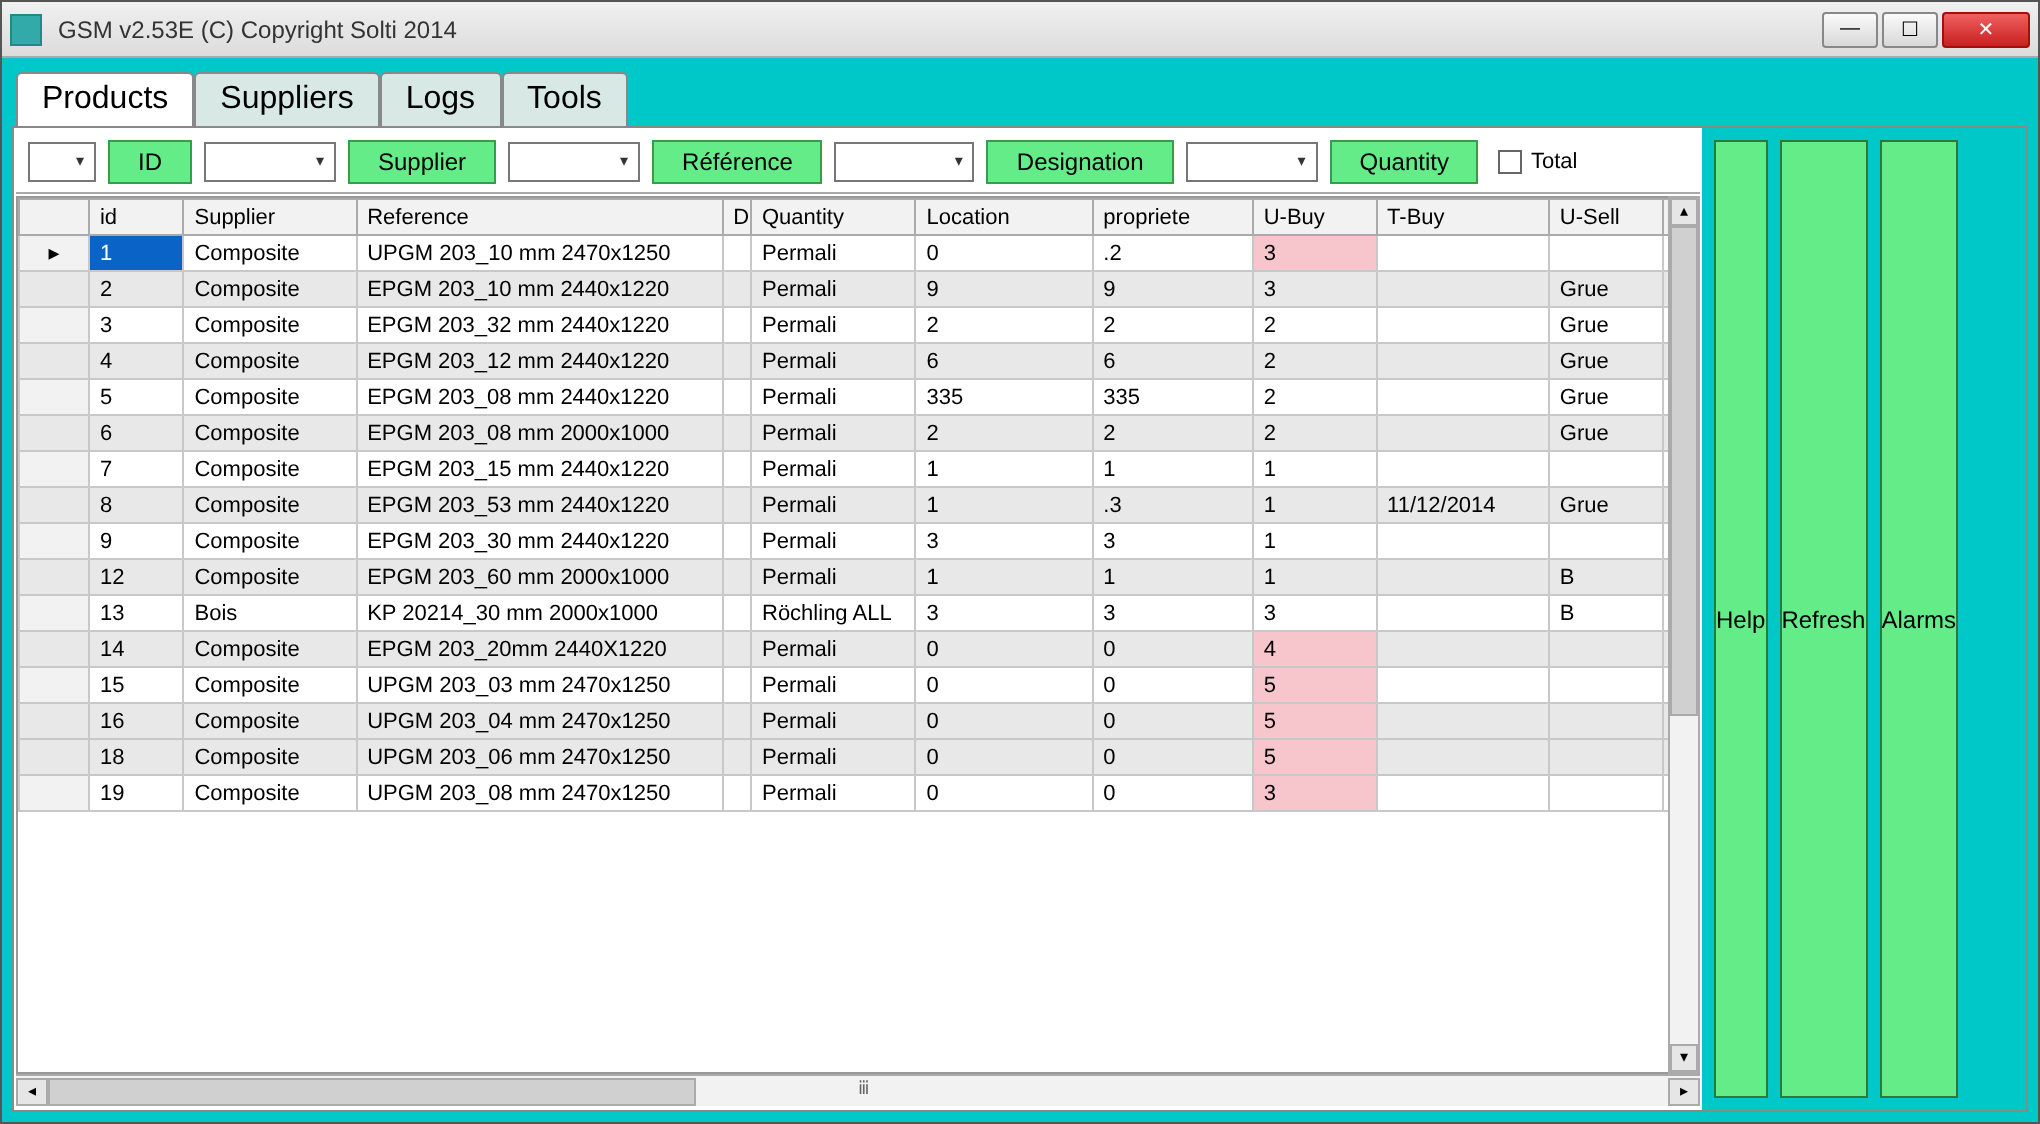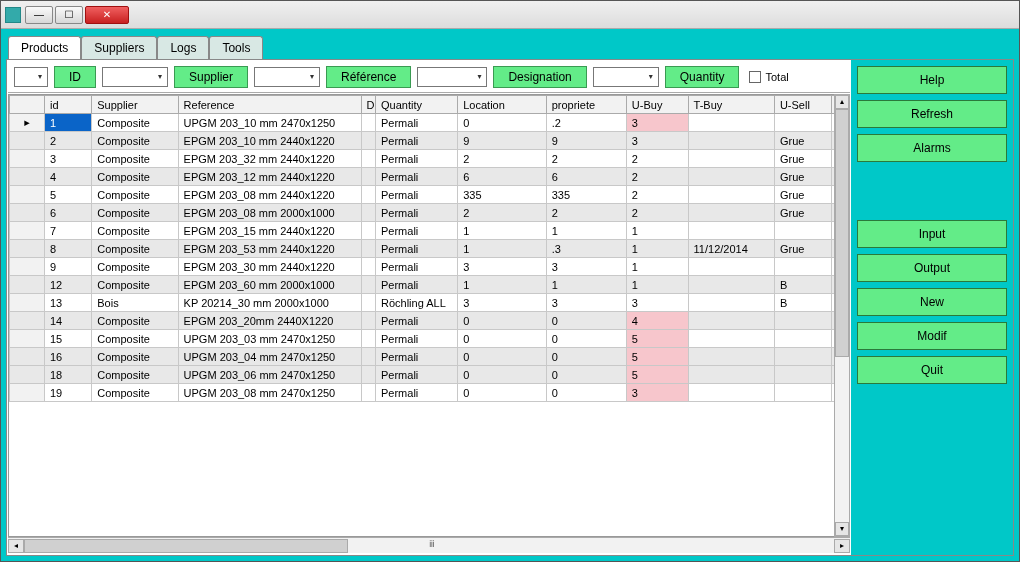--- a/index.html
+++ b/index.html
@@ -7,42 +7,42 @@
   .window { position: relative; width: 1020px; height: 562px; background: #fff; border: 1px solid #555; }
   .titlebar { height: 28px; background: linear-gradient(#f0f0f0,#dcdcdc); border-bottom: 1px solid #aaa; display: flex; align-items: center; padding: 0 4px; }
   .titlebar .title { flex: 1; padding-left: 4px; color: #333; font-size: 12px; }
   .titlebar .winbtns { display: flex; gap: 2px; }
   .winbtn { width: 28px; height: 18px; border: 1px solid #888; border-radius: 2px; background: linear-gradient(#fafafa,#d8d8d8); display:flex; align-items:center; justify-content:center; font-size:10px; cursor:default; }
   .winbtn.close { background: linear-gradient(#f06060,#c82020); color:#fff; border-color:#a01010; width:44px; }
   .appicon { width:16px; height:16px; background:#3aa; border:1px solid #288; margin-right:4px; }
   .client { position:absolute; top:28px; left:0; right:0; bottom:0; background:#00c8c8; padding:5px; }
   .inner { background:#00c8c8; height:100%; display:flex; flex-direction:column; }
   .tabs { display:flex; gap:0; padding:2px 0 0 2px; }
-  .tab { padding:4px 12px; background:#d8e8e4; border:1px solid #888; border-bottom:none; border-radius:3px 3px 0 0; font-size:12px; cursor:pointer; }
+  .tab { padding:4px 12px; background:#d8e8e4; border:1px solid #888; border-bottom:none; border-radius:3px 3px 0 0; font-size:16px; cursor:pointer; }
   .tab.active { background:#fff; position:relative; z-index:2; }
   .tabpage { background:#fff; border:1px solid #888; flex:1; display:flex; flex-direction:row; position:relative; }
   .main-area { flex:1; display:flex; flex-direction:column; border-right: none; min-width:0; }
   .filters { height:32px; border-bottom:1px solid #aaa; display:flex; align-items:center; gap:6px; padding:0 6px; margin:1px; }
   .filterbtn { background:#63ec88; border:1px solid #3a9a52; padding:3px 14px; font-size:12px; }
   .filtercombo { height:20px; border:1px solid #777; background:#fff; display:flex; align-items:center; }
   .filtercombo.sm { width:34px; }
   .filtercombo.md { width:66px; }
   .filtercombo.lg { width:70px; }
   .filtercombo .arrow { margin-left:auto; width:14px; text-align:center; font-size:8px; color:#333; }
   .totalchk { display:flex; align-items:center; gap:4px; margin-left:4px; }
   .totalchk .box { width:12px; height:12px; border:1px solid #666; background:#fff; }
   .gridwrap { flex:1; overflow:hidden; position:relative; margin:0 1px; border:1px solid #999; }
   table.grid { border-collapse:collapse; width:100%; background:#fff; table-layout:fixed; }
   table.grid th, table.grid td { border:1px solid #c8c8c8; padding:2px 5px; font-size:11px; height:18px; white-space:nowrap; overflow:hidden; }
   table.grid th { background:#f2f2f2; text-align:left; font-weight:normal; border-color:#aaa; }
   .rowhead { width:24px; background:#f2f2f2; text-align:center; }
   .alt td { background:#e8e8e8; }
   .selcell { background:#0a64c8 !important; color:#fff; }
   .pinkcell { background:#f7c6cc !important; }
-  .sidebar { width:162px; padding:6px; display:flex; flex-direction:column; gap:6px; background:#00c8c8; }
+  .sidebar { width:162px; padding:6px; display:flex; flex-direction:row; gap:6px; background:#00c8c8; }
   .sidebtn { background:#63ec88; border:1px solid #2a7a3a; width:100%; padding:6px 0; font-size:12px; cursor:pointer; }
   .sidegap { flex:0 0 46px; }
   .hscroll { height:16px; background:#f2f2f2; border-top:1px solid #aaa; position:relative; margin:0 1px 2px 1px; display:flex; align-items:center; }
   .hscroll .btn { width:16px; height:14px; border:1px solid #aaa; background:#e6e6e6; text-align:center; font-size:8px; line-height:12px; }
   .hscroll .track { flex:1; position:relative; height:14px; }
   .hscroll .thumb { position:absolute; left:0; width:40%; top:0; bottom:0; background:#d0d0d0; border:1px solid #aaa; }
   .hscroll .tick { position:absolute; left:50%; color:#666; font-size:9px; top:0; }
   .vscroll { position:absolute; right:1px; top:34px; bottom:18px; width:16px; background:#f2f2f2; border:1px solid #aaa; display:flex; flex-direction:column; align-items:center; }
   .vscroll .btn { height:14px; width:14px; border:1px solid #aaa; background:#e6e6e6; font-size:8px; line-height:12px; text-align:center; }
   .vscroll .track { flex:1; width:14px; position:relative; }
@@ -50,20 +50,21 @@
   col.c-rowhead{width:34px;} col.c-id{width:46px;} col.c-sup{width:84px;} col.c-ref{width:178px;}
   col.c-d{width:14px;} col.c-qty{width:80px;} col.c-loc{width:86px;} col.c-prop{width:78px;}
   col.c-ubuy{width:60px;} col.c-tbuy{width:84px;} col.c-usell{width:56px;} col.c-scroll{width:16px;}
 </style>
 </head>
 <body>
 
 <div class="window">
   <div class="titlebar">
     <div class="appicon"></div>
+    <div class="title">GSM v2.53E (C) Copyright Solti 2014</div>
     <div class="winbtns">
       <div class="winbtn">—</div>
       <div class="winbtn">☐</div>
       <div class="winbtn close">✕</div>
     </div>
   </div>
 
   <div class="client">
     <div class="inner">
       <div class="tabs">

